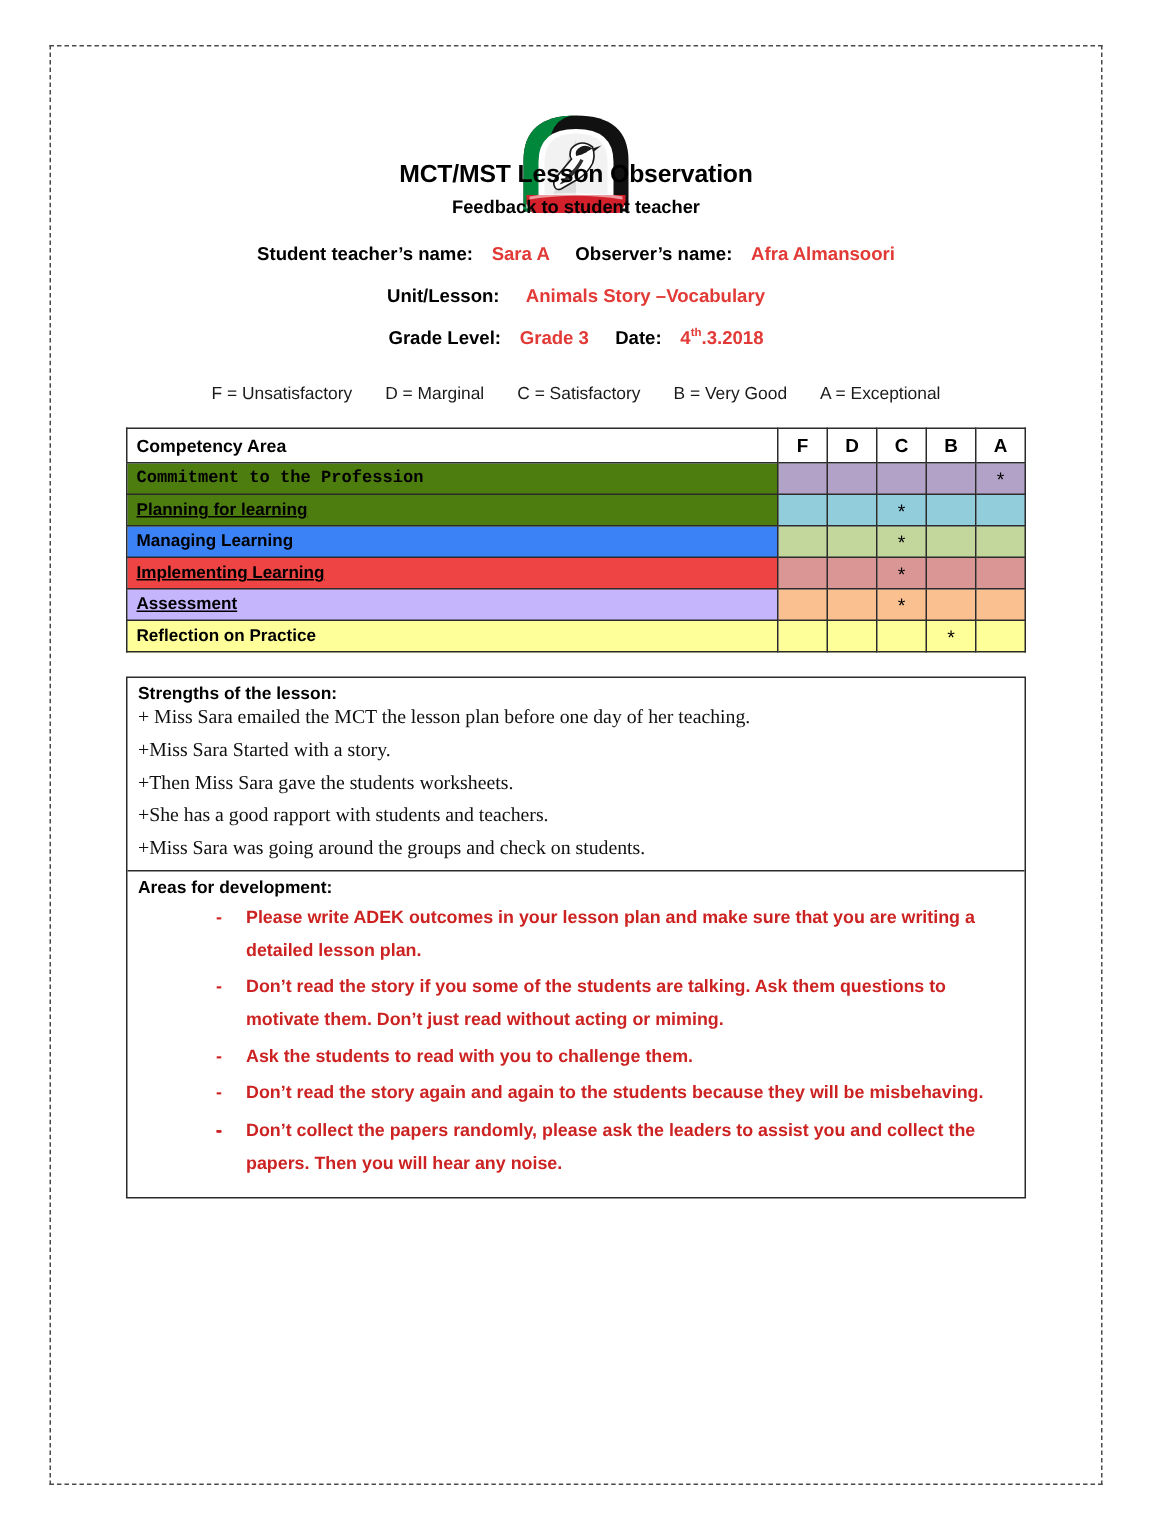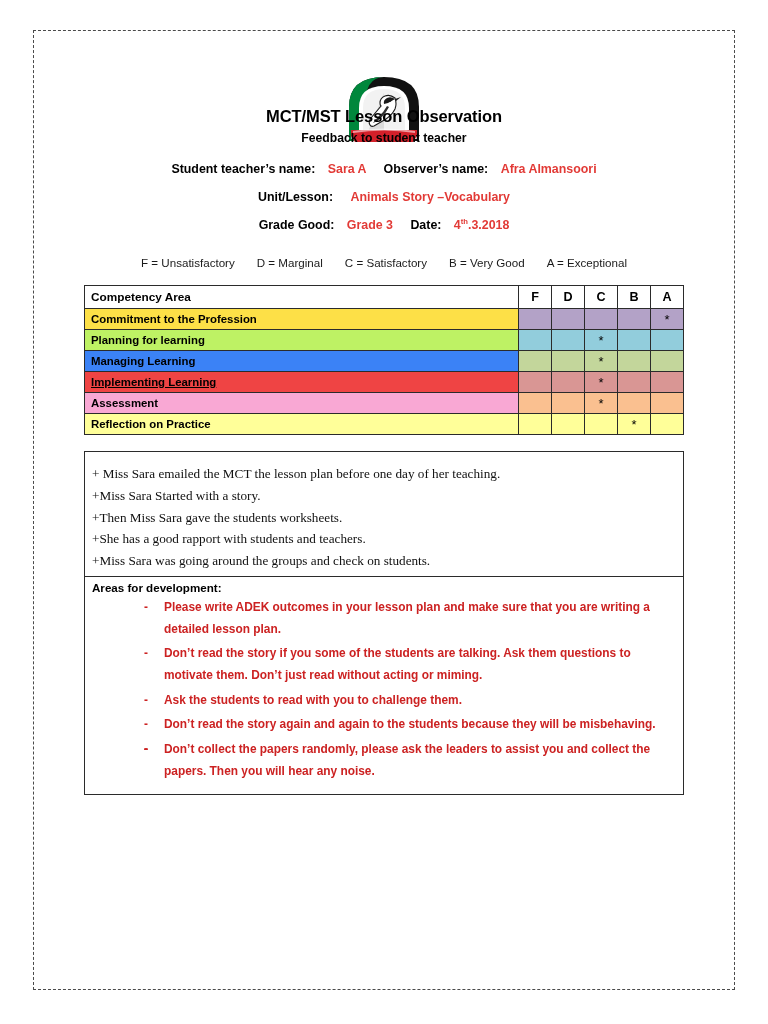--- a/index.html
+++ b/index.html
@@ -148,21 +148,21 @@
   }
   .strengths-list {
     list-style: none;
     margin: 0;
     padding: 1px 7px 5px 7px;
     font-family: "Liberation Serif", serif;
     font-size: 13.2px;
     color: #101010;
   }
   .strengths-list li { margin-bottom: 7px; line-height: 1.12; }
-  .strengths-list li:first-child { margin-top: 14px; }
+  .strengths-list li:first-child { margin-top: 1px; }
   .strengths-list li:last-child { margin-bottom: 2px; }
 
   .divider {
     border-top: 1.4px solid #2b2b2b;
     height: 0;
     font-size: 0;
     line-height: 0;
   }
 
   .dev-list {
@@ -237,21 +237,21 @@
     <span class="gap-md"></span><span>Observer’s name:</span>
     <span class="gap-sm"></span><span class="red">Afra Almansoori</span>
   </div>
 
   <div class="meta-line l2">
     <span>Unit/Lesson:</span>
     <span class="gap-md"></span><span class="red">Animals Story –Vocabulary</span>
   </div>
 
   <div class="meta-line l3">
-    <span>Grade Good:</span>
+    <span>Grade Level:</span>
     <span class="gap-sm"></span><span class="red">Grade 3</span>
     <span class="gap-md"></span><span>Date:</span>
     <span class="gap-sm"></span><span class="red"><span>4</span><sup>th</sup><span>.3.2018</span></span>
   </div>
 
   <div class="legend">
     <span class="item">F = Unsatisfactory</span><span class="item">D = Marginal</span><span class="item">C = Satisfactory</span><span class="item">B = Very Good</span><span class="item">A = Exceptional</span>
   </div>
 
   <table class="competency">
@@ -260,29 +260,29 @@
         <th class="area-head">Competency Area</th>
         <th class="grade-head">F</th>
         <th class="grade-head">D</th>
         <th class="grade-head">C</th>
         <th class="grade-head">B</th>
         <th class="grade-head">A</th>
       </tr>
     </thead>
     <tbody id="competency-body">
         <tr>
-          <td class="area-cell" style="background: #fde047;">Commitment to the Profession</td>
+          <td class="area-cell" style="background: #4d7c0f; font-family: Liberation Mono, monospace;">Commitment to the Profession</td>
           <td class="mark-cell" style="background: rgb(179, 162, 199);"></td>
           <td class="mark-cell" style="background: rgb(179, 162, 199);"></td>
           <td class="mark-cell" style="background: rgb(179, 162, 199);"></td>
           <td class="mark-cell" style="background: rgb(179, 162, 199);"></td>
           <td class="mark-cell" style="background: rgb(179, 162, 199);">*</td>
         </tr>
         <tr>
-          <td class="area-cell" style="background: #bef264;">Planning for learning</td>
+          <td class="area-cell" style="background: #4d7c0f; text-decoration: underline;">Planning for learning</td>
           <td class="mark-cell" style="background: rgb(146, 205, 220);"></td>
           <td class="mark-cell" style="background: rgb(146, 205, 220);"></td>
           <td class="mark-cell" style="background: rgb(146, 205, 220);">*</td>
           <td class="mark-cell" style="background: rgb(146, 205, 220);"></td>
           <td class="mark-cell" style="background: rgb(146, 205, 220);"></td>
         </tr>
         <tr>
           <td class="area-cell" style="background: #3b82f6;">Managing Learning</td>
           <td class="mark-cell" style="background: rgb(195, 214, 155);"></td>
           <td class="mark-cell" style="background: rgb(195, 214, 155);"></td>
@@ -292,40 +292,41 @@
         </tr>
         <tr>
           <td class="area-cell" style="background: #ef4444; text-decoration: underline;">Implementing Learning</td>
           <td class="mark-cell" style="background: rgb(217, 150, 148);"></td>
           <td class="mark-cell" style="background: rgb(217, 150, 148);"></td>
           <td class="mark-cell" style="background: rgb(217, 150, 148);">*</td>
           <td class="mark-cell" style="background: rgb(217, 150, 148);"></td>
           <td class="mark-cell" style="background: rgb(217, 150, 148);"></td>
         </tr>
         <tr>
-          <td class="area-cell" style="background: #f9a8d4;">Assessment</td>
+          <td class="area-cell" style="background: #c4b5fd; text-decoration: underline;">Assessment</td>
           <td class="mark-cell" style="background: rgb(250, 192, 144);"></td>
           <td class="mark-cell" style="background: rgb(250, 192, 144);"></td>
           <td class="mark-cell" style="background: rgb(250, 192, 144);">*</td>
           <td class="mark-cell" style="background: rgb(250, 192, 144);"></td>
           <td class="mark-cell" style="background: rgb(250, 192, 144);"></td>
         </tr>
         <tr>
           <td class="area-cell" style="background: rgb(255, 255, 153);">Reflection on Practice</td>
           <td class="mark-cell" style="background: rgb(255, 255, 153);"></td>
           <td class="mark-cell" style="background: rgb(255, 255, 153);"></td>
           <td class="mark-cell" style="background: rgb(255, 255, 153);"></td>
           <td class="mark-cell" style="background: rgb(255, 255, 153);">*</td>
           <td class="mark-cell" style="background: rgb(255, 255, 153);"></td>
         </tr>
       </tbody>
   </table>
 
   <div class="feedback-box">
 
+    <div class="section-heading">Strengths of the lesson:</div>
     <ul class="strengths-list" id="strengths-list">
         <li>+ Miss Sara emailed the MCT the lesson plan before one day of her teaching.</li>
         <li>+Miss Sara Started with a story.</li>
         <li>+Then Miss Sara gave the students worksheets.</li>
         <li>+She has a good rapport with students and teachers.</li>
         <li>+Miss Sara was going around the groups and check on students.</li>
       </ul>
 
     <div class="divider"></div>
 

